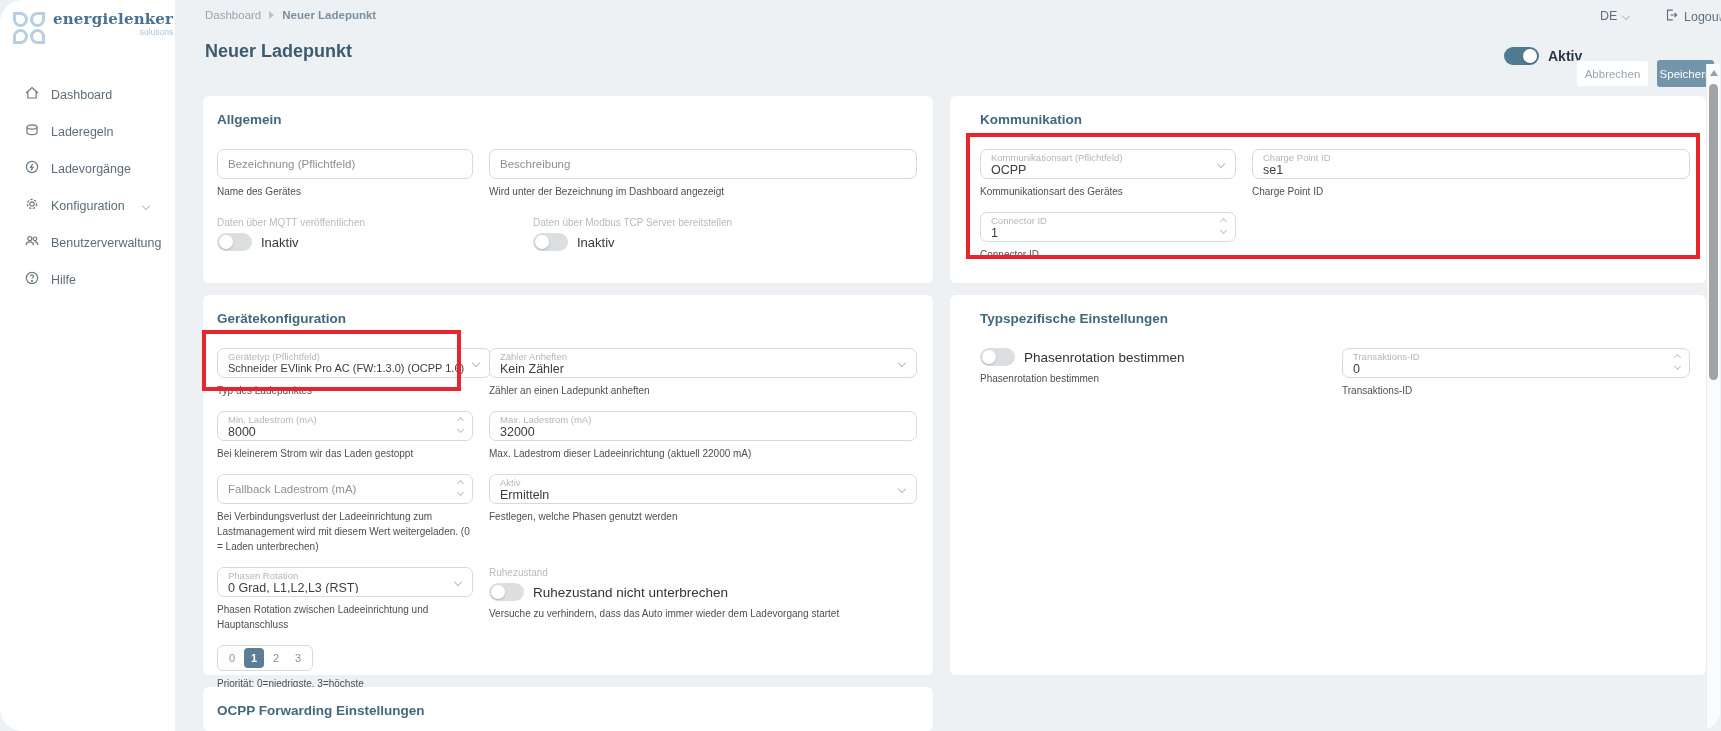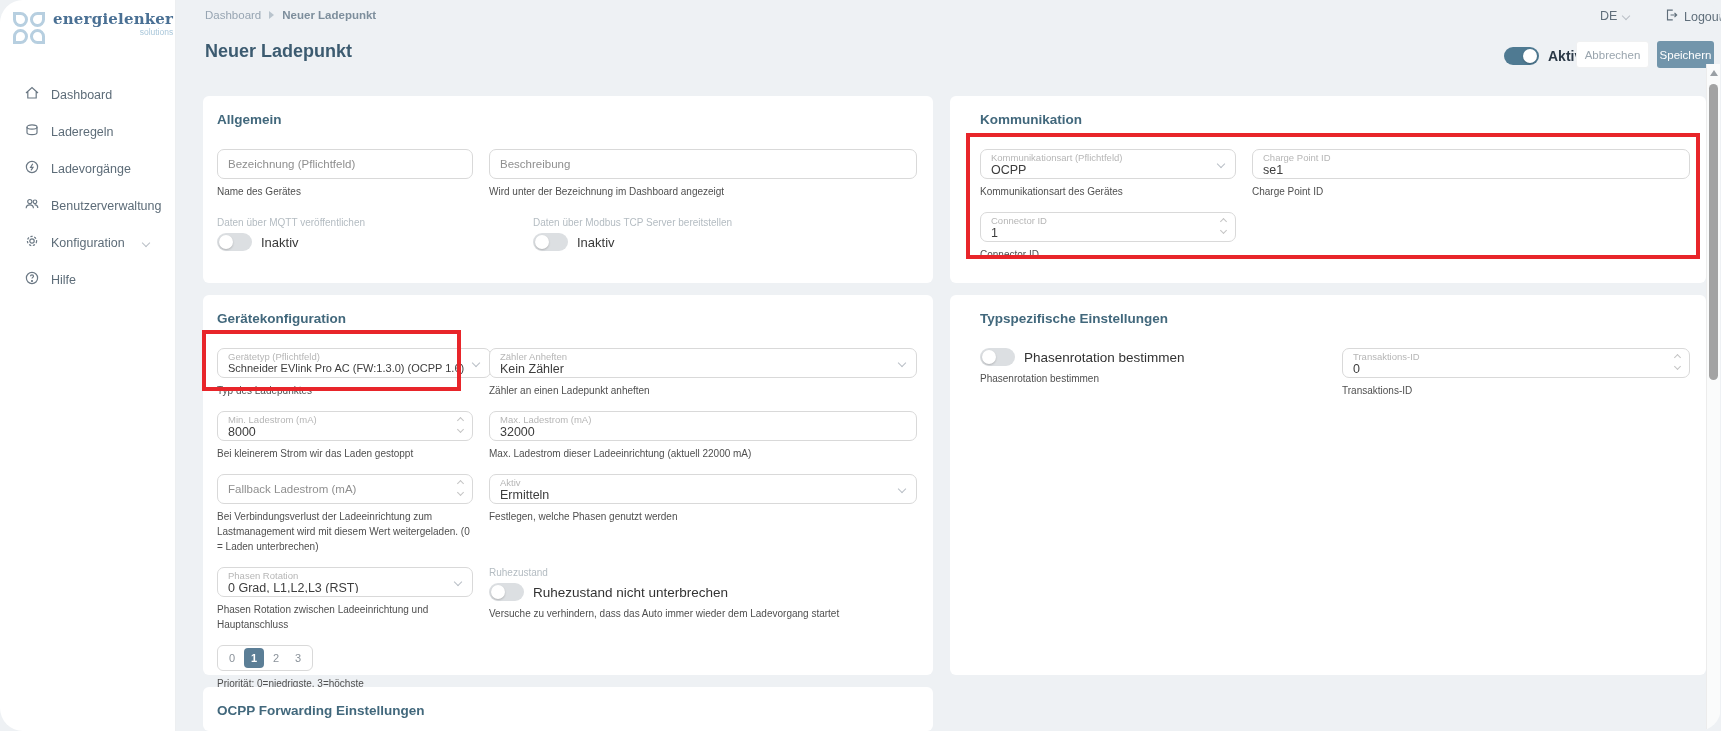--- a/index.html
+++ b/index.html
@@ -31,21 +31,21 @@
   .breadcrumb { position:absolute; left:205px; top:9px; font-size:11.5px; color:#97a5b2; display:flex; align-items:center; gap:8px; }
   .crumb2 { color:#7d8e9c; font-weight:bold; }
   .crumb-sep { width:0; height:0; border-left:5px solid #b9c4cd; border-top:4px solid transparent; border-bottom:4px solid transparent; }
   .lang { position:absolute; left:1600px; top:9px; font-size:12.5px; color:#5f6e7a; display:flex; align-items:center; gap:6px; cursor:pointer; }
   .logout { position:absolute; left:1664px; top:8px; font-size:12.5px; color:#5f6e7a; display:flex; align-items:center; gap:6px; cursor:pointer; }
 
   
   .page-title { position:absolute; left:205px; top:41px; font-size:18px; font-weight:bold; color:#3c5b70; }
   .hdr-toggle-wrap { position:absolute; left:1504px; top:47px; display:flex; align-items:center; gap:9px; }
   .hdr-toggle-label { font-size:14px; font-weight:bold; color:#2b3947; }
-  .btn { position:absolute; top:41px; height:27px; border-radius:3px; font-size:11.5px; display:flex; align-items:center; justify-content:center; cursor:pointer; }
+  .btn { position:absolute; top:60px; height:27px; border-radius:3px; font-size:11.5px; display:flex; align-items:center; justify-content:center; cursor:pointer; }
   .btn-cancel { left:1576px; width:73px; background:#fff; color:#9aa5ae; border:1px solid #f0f1f2; }
   .btn-save { left:1657px; width:57px; background:#7295ab; color:#fff; }
 
   
   .toggle { position:relative; width:35px; height:18px; border-radius:9px; flex:none; cursor:pointer; }
   .toggle .knob { position:absolute; top:2px; width:14px; height:14px; border-radius:50%; background:#fff; box-shadow:0 1px 2px rgba(0,0,0,.2); }
   .toggle.on { background:#4f7a92; } .toggle.on .knob { right:2px; }
   .toggle.off { background:#dcdfe2; } .toggle.off .knob { left:2px; }
 
   
@@ -139,37 +139,37 @@
           <svg width="16" height="16" viewBox="0 0 16 16" fill="none" stroke="#6b7884" stroke-width="1.2">
               <circle cx="8" cy="8" r="5.6"></circle>
               <path d="M8.8 4.8 L6.6 8.3 h2.4 L7 11.4"></path>
             </svg>
         </span>
         <span>Ladevorgänge</span>
       </div>
       <div class="nav-item">
         <span>
           <svg width="16" height="16" viewBox="0 0 16 16" fill="none" stroke="#6b7884" stroke-width="1.2">
+              <circle cx="8" cy="8" r="2.2"></circle>
+              <circle cx="8" cy="8" r="4.6" stroke-dasharray="2.3 1.6"></circle>
+            </svg>
+        </span>
+        <span>Konfiguration</span>
+        <span class="chev nav-chev"></span>
+      </div>
+      <div class="nav-item">
+        <span>
+          <svg width="16" height="16" viewBox="0 0 16 16" fill="none" stroke="#6b7884" stroke-width="1.2">
               <circle cx="5.8" cy="5.6" r="2.1"></circle>
               <path d="M2.2 12.2c0-2 1.6-3.3 3.6-3.3s3.6 1.3 3.6 3.3"></path>
               <circle cx="11" cy="5.8" r="1.8"></circle>
               <path d="M10.6 8.6c1.8.2 3.2 1.5 3.2 3.3"></path>
             </svg>
         </span>
         <span>Benutzerverwaltung</span>
-      </div>
-      <div class="nav-item">
-        <span>
-          <svg width="16" height="16" viewBox="0 0 16 16" fill="none" stroke="#6b7884" stroke-width="1.2">
-              <circle cx="8" cy="8" r="2.2"></circle>
-              <circle cx="8" cy="8" r="4.6" stroke-dasharray="2.3 1.6"></circle>
-            </svg>
-        </span>
-        <span>Konfiguration</span>
-        <span class="chev nav-chev"></span>
       </div>
       <div class="nav-item">
         <span>
           <svg width="16" height="16" viewBox="0 0 16 16" fill="none" stroke="#6b7884" stroke-width="1.2">
               <circle cx="8" cy="8" r="5.6"></circle>
               <path d="M6.5 6.3c0-.9.7-1.5 1.5-1.5s1.5.6 1.5 1.4c0 1.1-1.5 1.2-1.5 2.4"></path>
               <circle cx="8" cy="11" r="0.5" fill="#6b7884"></circle>
             </svg>
         </span>
         <span>Hilfe</span>

